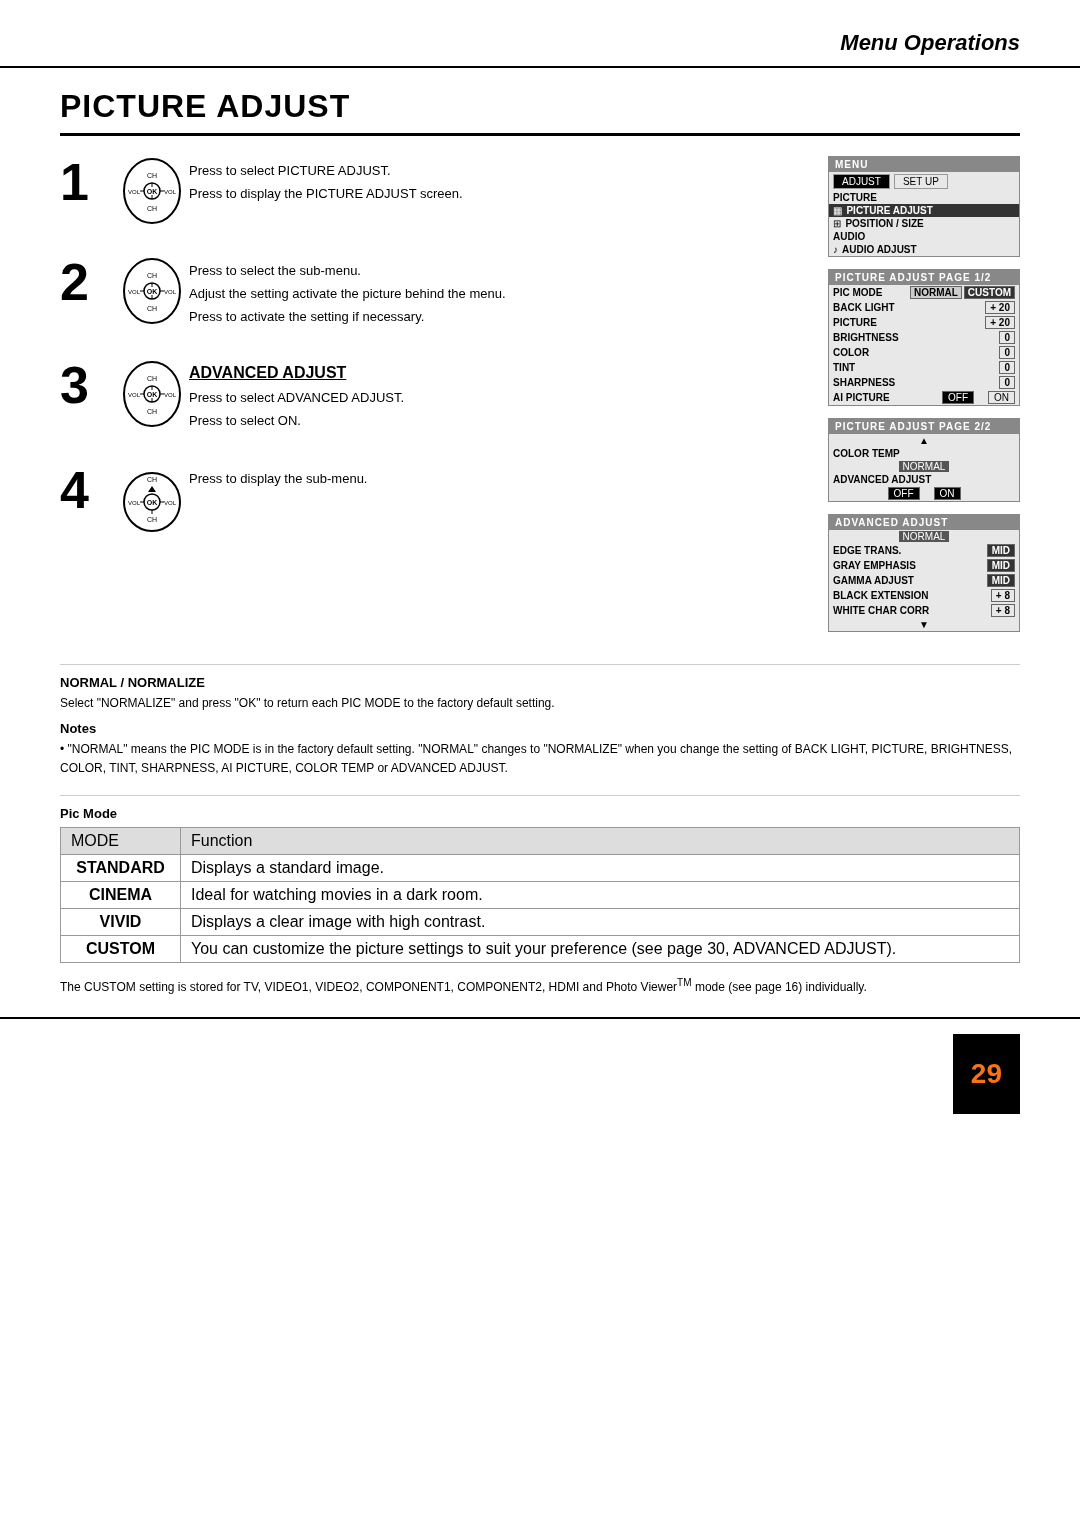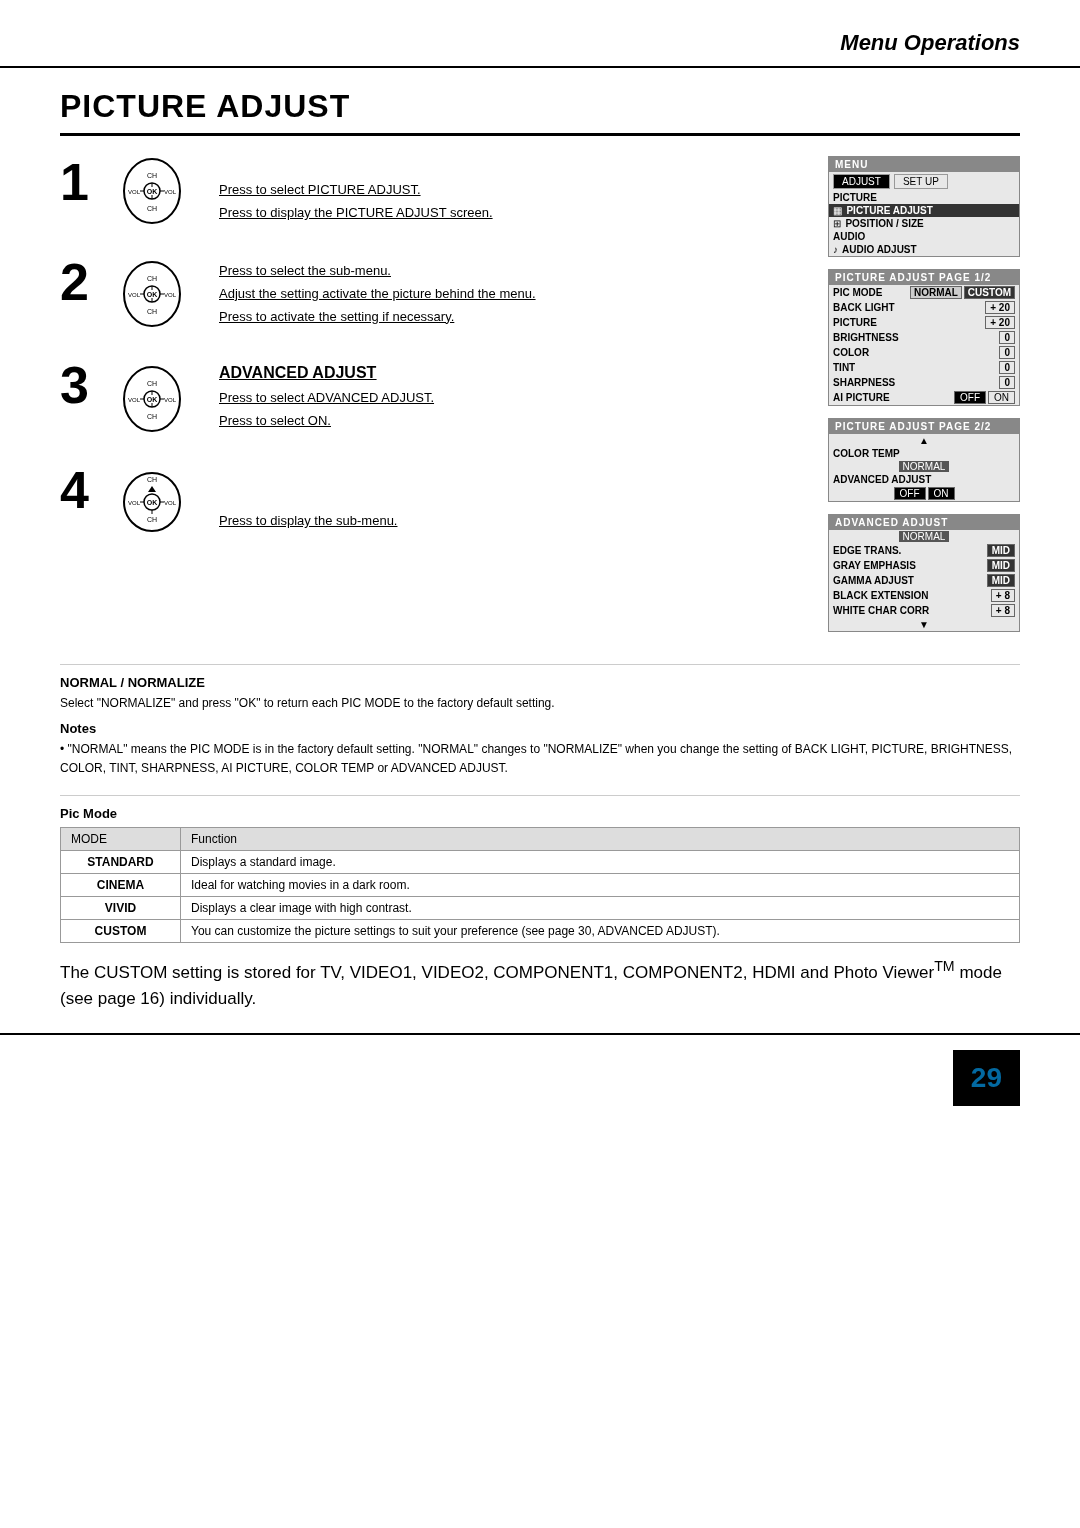--- a/index.html
+++ b/index.html
@@ -74,24 +74,23 @@
 
     .step-number {
       font-size: 52px;
       font-weight: bold;
       line-height: 1;
       min-width: 40px;
     }
 
     .step-content {
       display: flex;
-      align-items: flex-end;
-      gap: 34px;
+      align-items: flex-start;
+      gap: 4px;
       flex: 1;
-      text-decoration: underline;
     }
 
     .step-text {
       flex: 1;
       padding-top: 5px;
     }
 
     .step-text p {
       font-size: 13px;
       line-height: 1.6;
@@ -157,21 +156,21 @@
       color: #fff;
     }
 
     .menu-ui-box .icon-sym {
       margin-right: 4px;
       font-size: 10px;
     }
 
     .on-off-box {
       display: flex;
-      gap: 2px;
+      gap: 14px;
     }
 
     .on-off-btn {
       padding: 0px 5px;
       font-size: 10px;
       border: 1px solid #666;
     }
 
     .on-off-btn.off-selected {
       background: #000;
@@ -211,21 +210,21 @@
 
     .pic-mode-heading {
       font-size: 13px;
       font-weight: bold;
       margin-bottom: 6px;
     }
 
     .pic-mode-table {
       width: 100%;
       border-collapse: collapse;
-      font-size: 12px;
+      font-size: 16px;
     }
 
     .pic-mode-table th,
     .pic-mode-table td {
       border: 1px solid #999;
       padding: 4px 10px;
     }
 
     .pic-mode-table thead th {
       background: #ddd;
@@ -233,39 +232,39 @@
       text-align: left;
     }
 
     .pic-mode-table tbody tr td:first-child {
       font-weight: bold;
       text-align: center;
       width: 120px;
     }
 
     .footer-text {
-      font-size: 17px;
+      font-size: 12px;
       margin-top: 12px;
       line-height: 1.6;
     }
 
     
     .page-number-section {
       display: flex;
       justify-content: flex-end;
       align-items: center;
       padding: 15px 60px;
     }
 
     .page-number-box {
       background: #000;
-      color: #0369a1;
+      color: #f97316;
       font-size: 28px;
       font-weight: bold;
-      padding: 12px 18px;
+      padding: 24px 18px;
     }
 
     
     .remote-svg {
       width: 65px;
       height: 70px;
     }
 
     
     .value-box {

